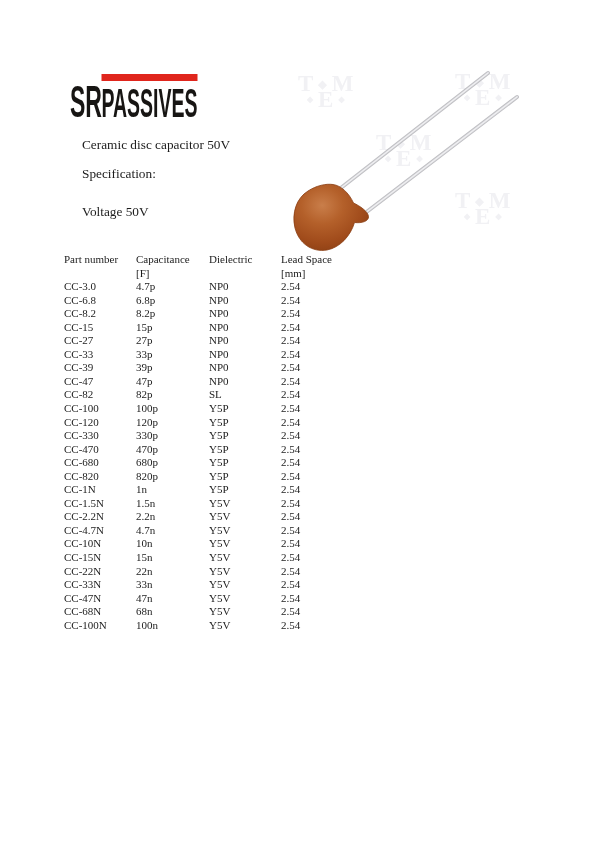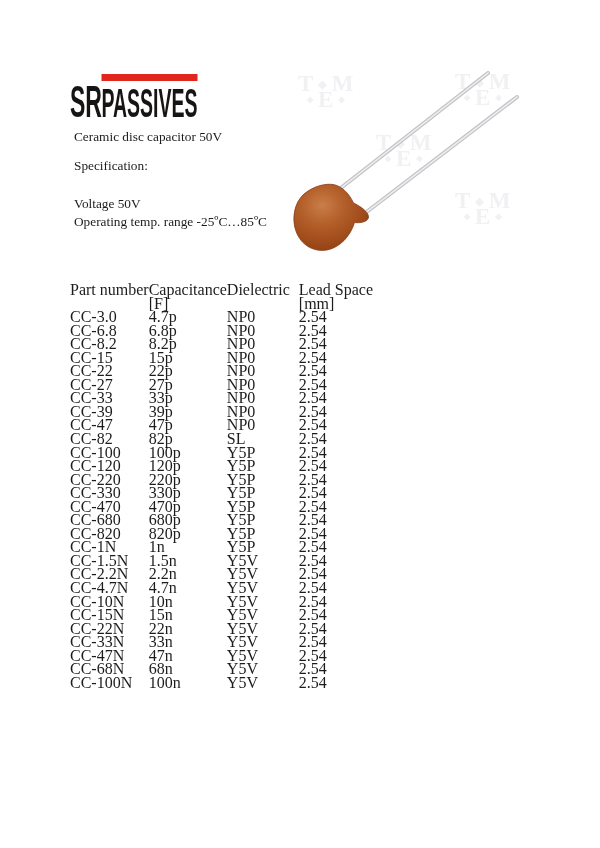--- a/index.html
+++ b/index.html
@@ -4,21 +4,21 @@
 <style>
   html,body{margin:0;padding:0;background:#ffffff;}
   .sheet{position:relative;width:600px;height:848px;background:#ffffff;overflow:hidden;
          font-family:"Liberation Serif", serif;color:#1c1c1c;}
 
   
   .logo{position:absolute;left:70px;top:71px;width:135px;height:48px;text-align:right;}
   .logo svg text{font-family:"Liberation Sans", sans-serif;font-weight:700;fill:#171513;}
 
   
-  .line{position:absolute;left:70px;margin:4px;font-size:13.3px;line-height:16px;white-space:pre;}
+  .line{position:absolute;left:70px;margin:12px;font-size:13.3px;line-height:16px;white-space:pre;}
   .l1{top:125px;}
   .l2{top:153.5px;}
   .l3{top:192px;}
   .l4{top:210px;}
 
   
   .photo{position:absolute;left:290px;top:60px;width:310px;height:200px;}
   .wm{position:absolute;display:flex;flex-direction:column;align-items:center;
       color:#f1f1f4;font-family:"Liberation Serif", serif;font-weight:700;
       font-size:23px;line-height:18px;user-select:none;}
@@ -26,22 +26,22 @@
   .wm-row2{margin-top:-2px;}
   .wm-dia{font-size:11px;line-height:10px;}
   .wm-dia.small{font-size:8px;}
   .wm1{left:8px;top:15px;}
   .wm2{left:165px;top:13px;}
   .wm3{left:86px;top:74px;}
   .wm4{left:165px;top:132px;}
   .cap-svg{position:absolute;left:0;top:0;}
 
   
-  .spec-table{position:absolute;left:70px;top:253px;border-collapse:collapse;table-layout:fixed;
-              font-size:16px;line-height:13.55px;margin-top:30px;}
+  .spec-table{position:absolute;left:64px;top:253px;border-collapse:collapse;table-layout:fixed;
+              font-size:11px;line-height:13.55px;}
   .spec-table col.c1{width:72px;}
   .spec-table col.c2{width:73px;}
   .spec-table col.c3{width:72px;}
   .spec-table col.c4{width:80px;}
   .spec-table th,.spec-table td{padding:0;margin:0;font-weight:400;text-align:left;
               vertical-align:top;white-space:nowrap;overflow:visible;}
 </style>
 </head>
 <body>
 
@@ -51,21 +51,20 @@
     <svg width="135" height="48" viewBox="0 0 135 48">
       <rect x="31.5" y="3" width="96" height="7" fill="#e0261d"></rect>
       <text x="0" y="46" font-size="44" textLength="32" lengthAdjust="spacingAndGlyphs">SR</text>
       <text x="31.5" y="46" font-size="40" textLength="96" lengthAdjust="spacingAndGlyphs">PASSIVES</text>
     </svg>
   </div>
 
   <p class="line l1">Ceramic disc capacitor 50V</p>
   <p class="line l2">Specification:</p>
   <p class="line l3">Voltage 50V</p>
-  <p class="line l4">Operating temp. range -25ºC…85ºC</p>
 
   <div class="photo">
 
     <div class="wm wm1">
       <span class="wm-row">
         <span>T</span>
         <span class="wm-dia">◆</span>
         <span>M</span>
       </span>
       <span class="wm-row wm-row2">
@@ -187,26 +186,20 @@
           <td>NP0</td>
           <td>2.54</td>
         </tr>
         <tr>
           <td>CC-15</td>
           <td>15p</td>
           <td>NP0</td>
           <td>2.54</td>
         </tr>
         <tr>
-          <td>CC-22</td>
-          <td>22p</td>
-          <td>NP0</td>
-          <td>2.54</td>
-        </tr>
-        <tr>
           <td>CC-27</td>
           <td>27p</td>
           <td>NP0</td>
           <td>2.54</td>
         </tr>
         <tr>
           <td>CC-33</td>
           <td>33p</td>
           <td>NP0</td>
           <td>2.54</td>
@@ -235,26 +228,20 @@
           <td>Y5P</td>
           <td>2.54</td>
         </tr>
         <tr>
           <td>CC-120</td>
           <td>120p</td>
           <td>Y5P</td>
           <td>2.54</td>
         </tr>
         <tr>
-          <td>CC-220</td>
-          <td>220p</td>
-          <td>Y5P</td>
-          <td>2.54</td>
-        </tr>
-        <tr>
           <td>CC-330</td>
           <td>330p</td>
           <td>Y5P</td>
           <td>2.54</td>
         </tr>
         <tr>
           <td>CC-470</td>
           <td>470p</td>
           <td>Y5P</td>
           <td>2.54</td>

